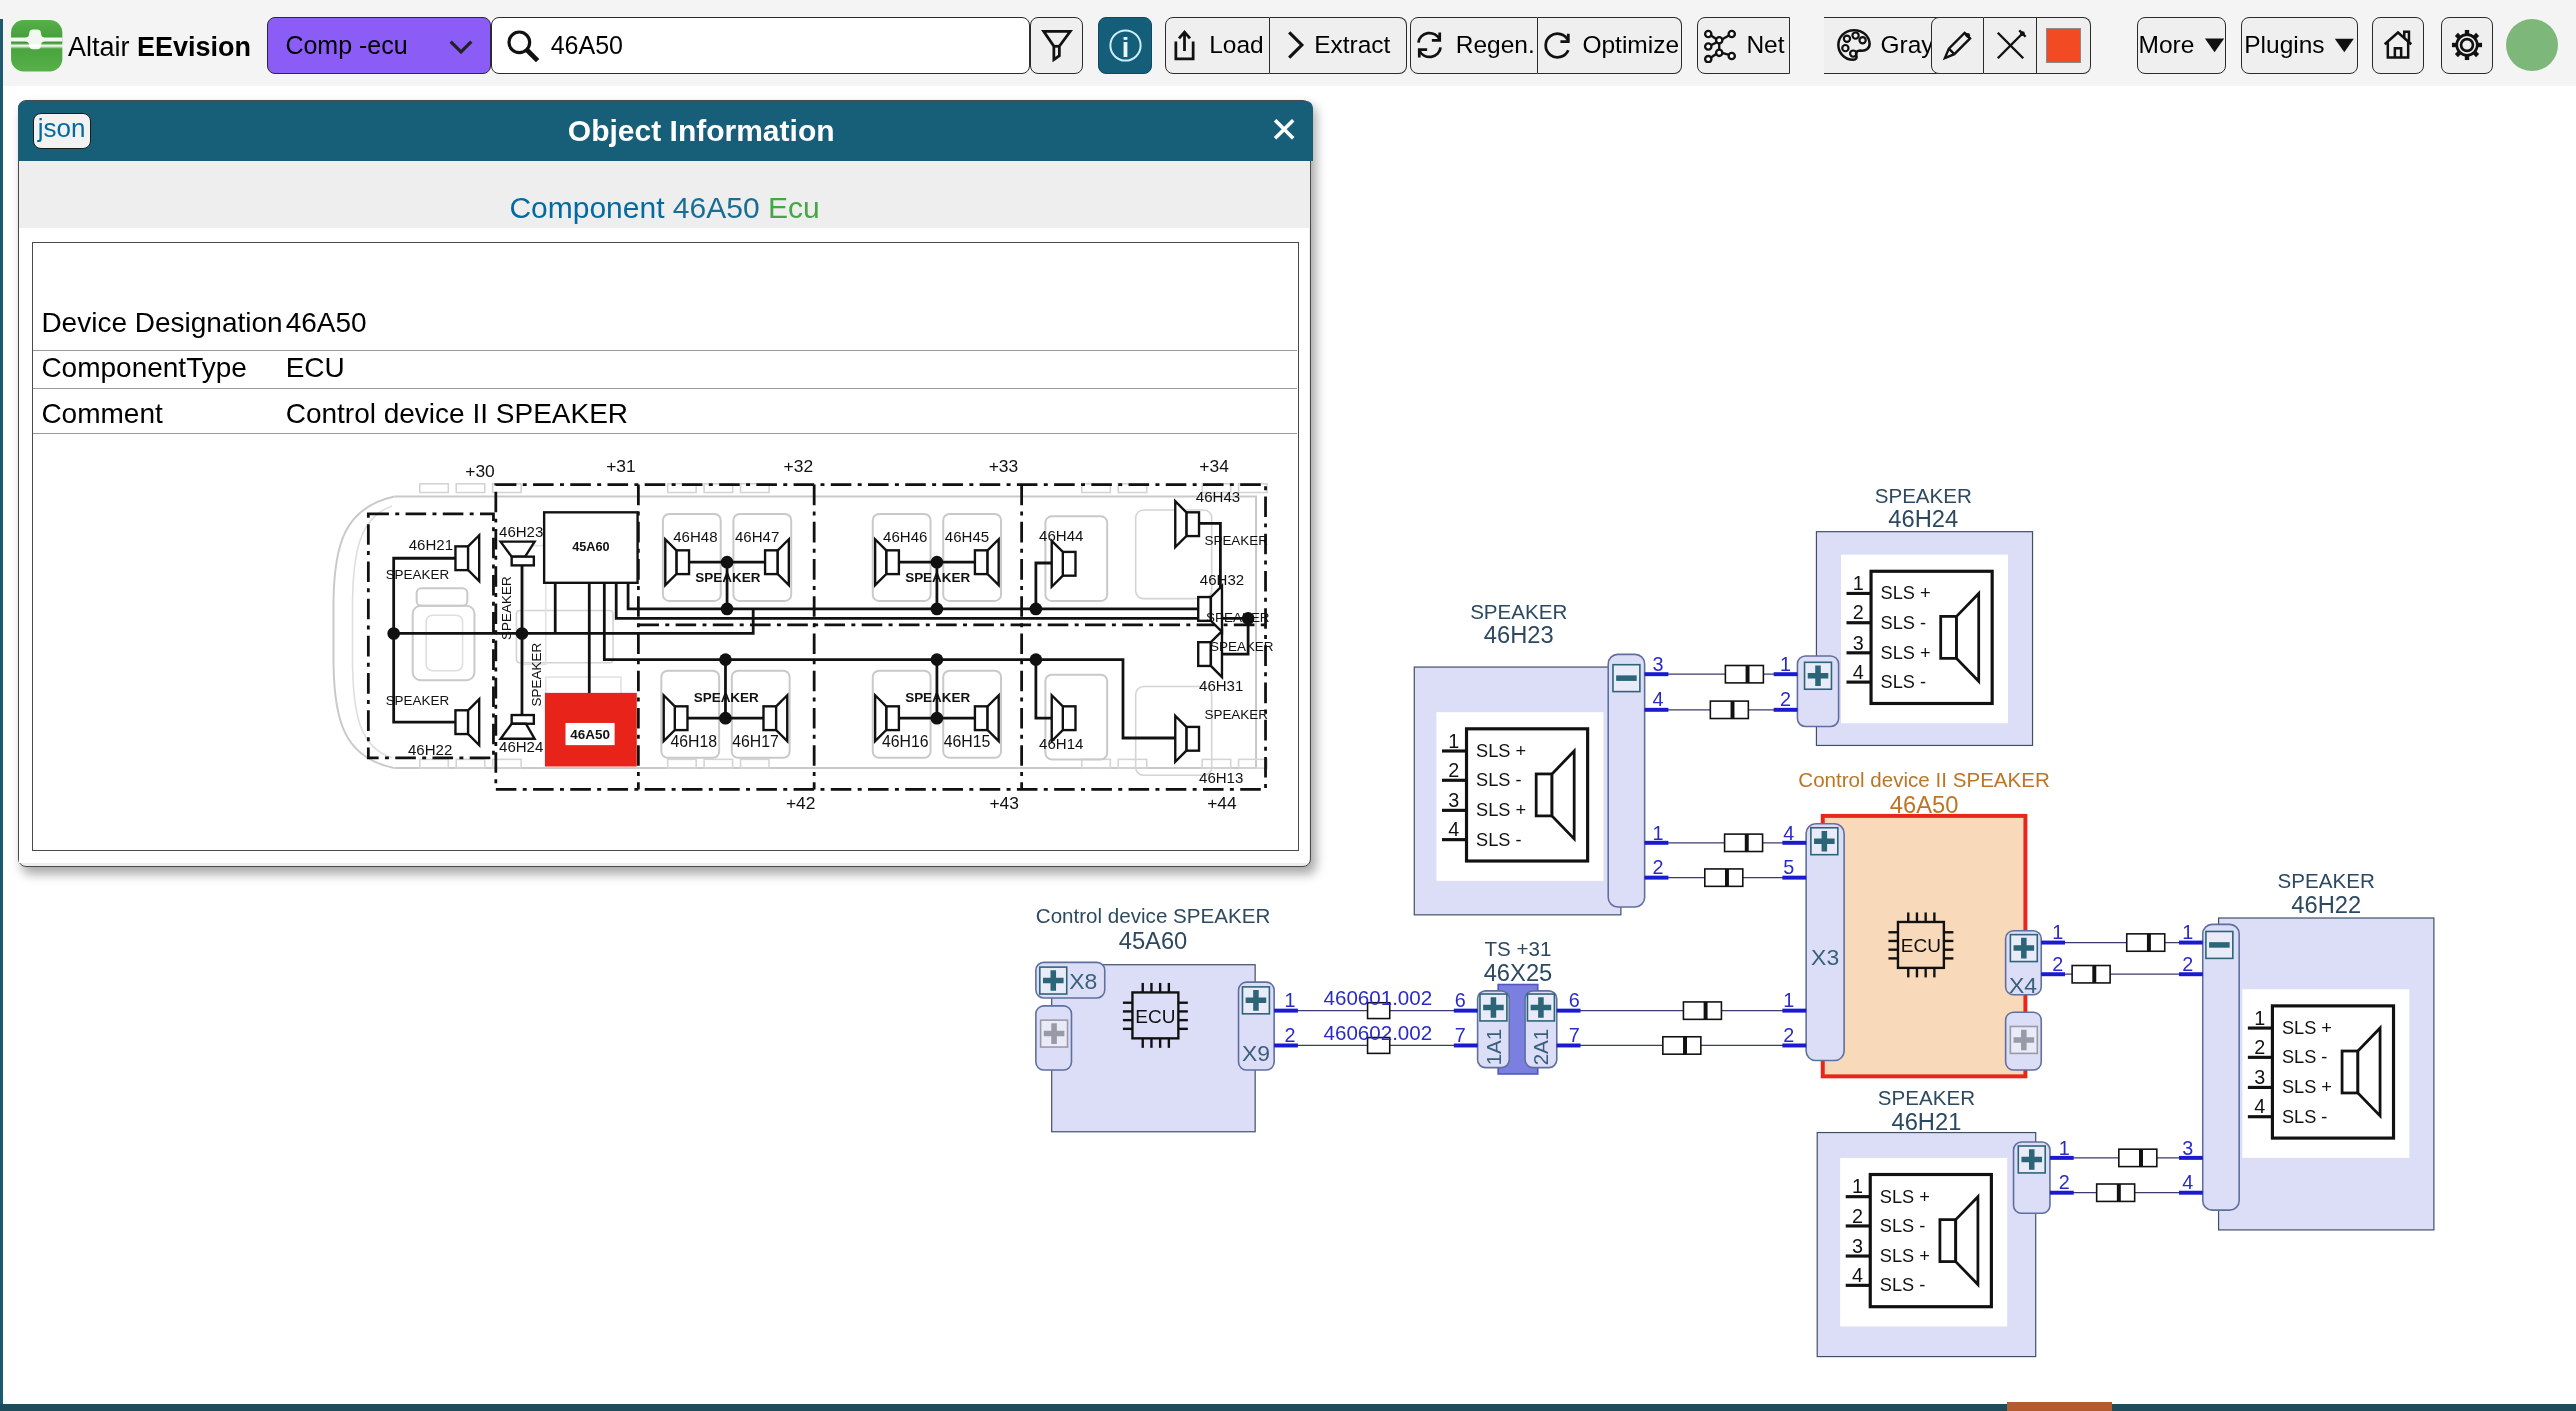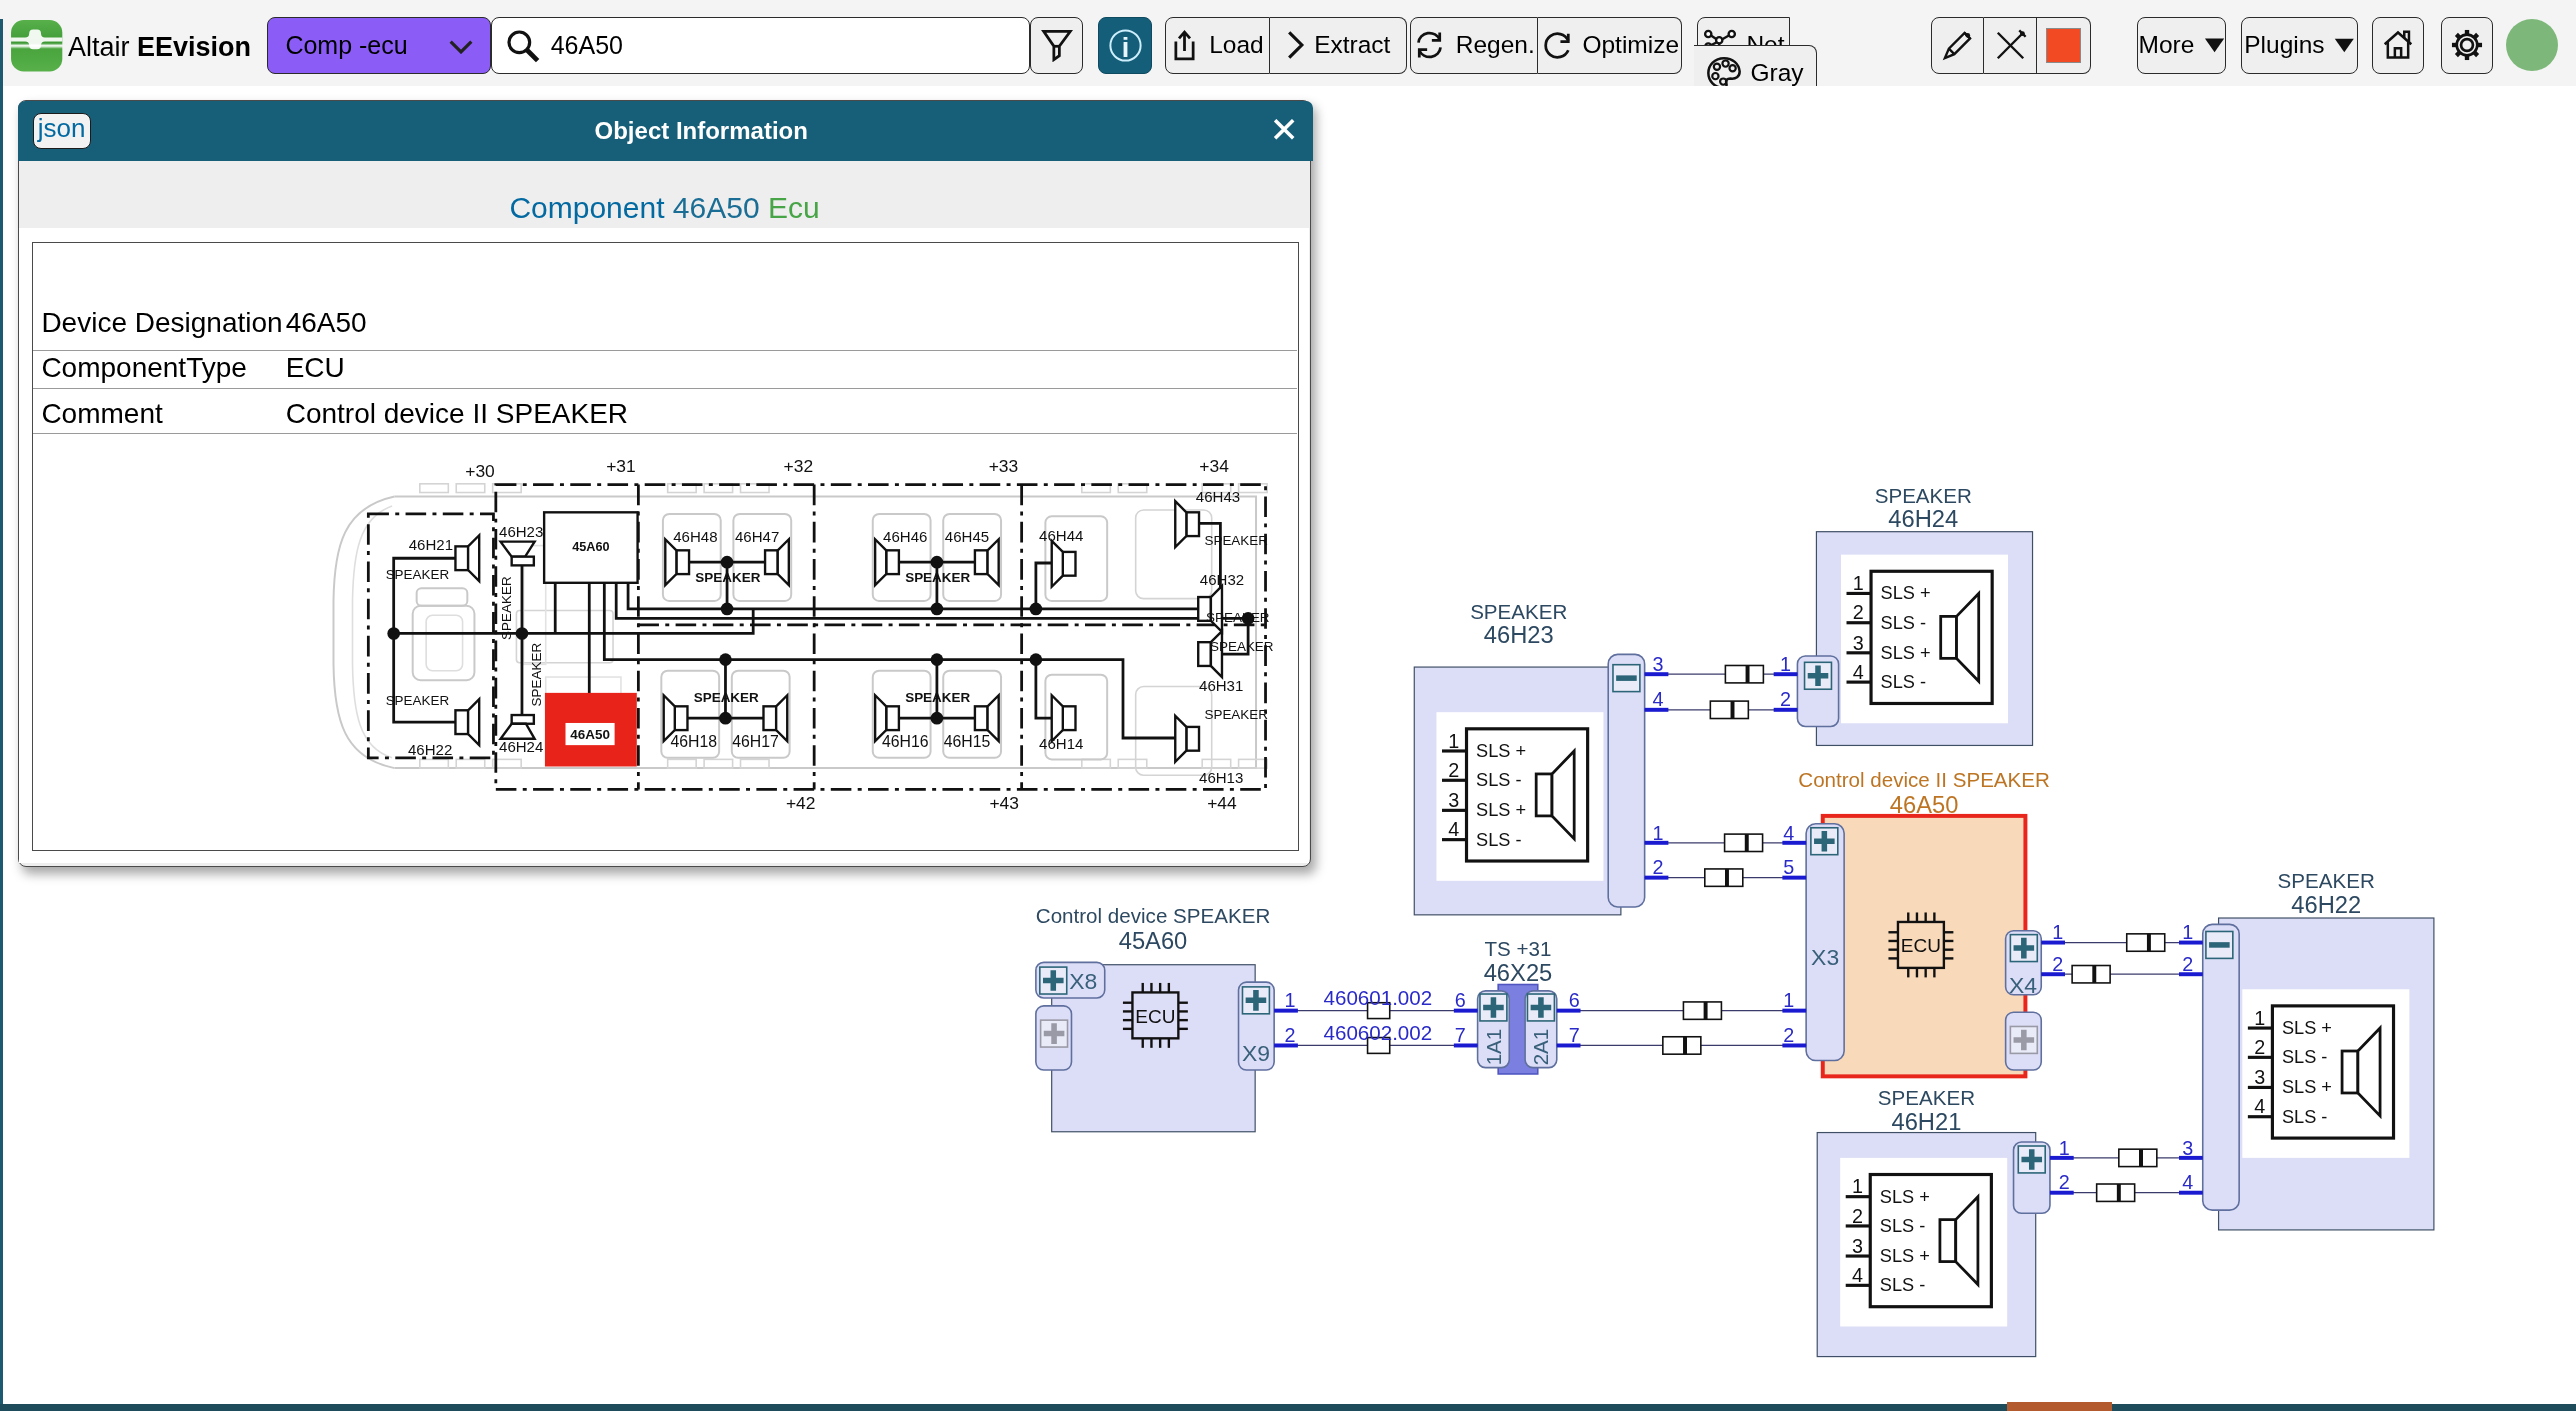--- a/index.html
+++ b/index.html
@@ -11,21 +11,21 @@
 #leftstrip{position:absolute;left:0;top:19px;width:3.2px;height:1393px;background:#1d5a70;}
 #footer{position:absolute;left:0;top:1404px;width:2576px;height:8px;background:#1e4c5a;}
 #footer .or{position:absolute;left:2007px;top:-2.4px;width:105px;height:10.3px;background:#b45a2f;}
 #canvas{position:absolute;left:0px;top:86px;width:2576px;height:1318px;background:#fff;}
 #schsvg{position:absolute;left:0;top:0;}
 #dialog{position:absolute;left:18px;top:14.3px;width:1293px;height:767px;background:#eeeeee;
   border:1.6px solid #4a4a4a;border-radius:8px;box-shadow:4.8px 6.3px 11px rgba(0,0,0,.35);}
 #dlghdr{position:absolute;left:-0.8px;top:-0.8px;width:1295px;height:60px;background:#175e78;
   border-radius:7.1px 7.1px 0 0;}
 #dlghdr .t{position:absolute;left:71px;right:0;top:0;height:60px;display:flex;align-items:center;
-  justify-content:center;color:#fff;font-weight:bold;font-size:24px;}
+  justify-content:center;color:#fff;font-weight:bold;font-size:30px;}
 #jsonbtn{position:absolute;left:14.3px;top:12px;width:58px;height:36px;background:#f2f2f2;
   border:1.6px solid #1b1b1b;border-radius:8px;font-size:26px;color:#0369a1;display:flex;
   align-items:center;justify-content:center;padding-bottom:3.2px;}
 #dlgx{position:absolute;right:14.3px;top:9.5px;color:#fff;font-size:35px;font-weight:400;}
 #dlgtitle{position:absolute;left:0;top:90px;width:100%;text-align:center;font-size:30px;}
 #dlgtitle .c1{color:#0369a1}.c2{color:#1a6d94}.c3{color:#47a447}
 #dlgwhite{position:absolute;left:0px;top:127px;width:1290px;height:635px;background:#fff;}
 #otable{position:absolute;left:12.7px;top:141px;width:1267px;height:609px;background:#fff;
   border:1.6px solid #4a4a4a;}
 .trow{position:absolute;left:0;width:1264px;border-bottom:0.8px solid #9a9a9a;}
@@ -115,21 +115,21 @@
      <circle cx="8" cy="9" r="4"></circle>
           <circle cx="8" cy="25" r="4"></circle>
           <circle cx="8" cy="41" r="4"></circle>
      <circle cx="22" cy="17" r="4"></circle>
           <circle cx="22" cy="33" r="4"></circle>
      <circle cx="38" cy="9" r="4"></circle>
           <circle cx="38" cy="37" r="4"></circle>
         </g>
    </svg>Net
  </div>
- <div class="btn" style="left:1694px;width:123px;border-radius:0 8px 8px 0;border-left:none;margin-top:28px;">
+ <div class="btn" style="left:1824px;width:123px;border-radius:0 8px 8px 0;border-left:none;">
    <svg width="36" height="36" style="margin-right:8px" viewBox="0 0 46 46">
     <path d="M23 4 C11 4 3 13 3 23 C3 33 11 42 22 42 C26 42 27 39 26 36 C25 32 27 30 31 30 C38 31 43 28 43 21 C42 11 34 4 23 4 Z" fill="none" stroke="#111" stroke-width="3.2"></path>
     <circle cx="14" cy="15" r="4" fill="none" stroke="#111" stroke-width="2.8"></circle>
     <circle cx="25" cy="11" r="4" fill="none" stroke="#111" stroke-width="2.8"></circle>
     <circle cx="34" cy="17" r="4" fill="none" stroke="#111" stroke-width="2.8"></circle>
     <circle cx="12" cy="27" r="4" fill="none" stroke="#111" stroke-width="2.8"></circle>
     <circle cx="22" cy="34" r="4" fill="none" stroke="#111" stroke-width="2.8"></circle>
    </svg>Gray
  </div>
  <div class="btn" style="left:1931px;width:53px;border-radius:8px 0 0 8px;border-right:0.8px solid #2b2b2b;">

